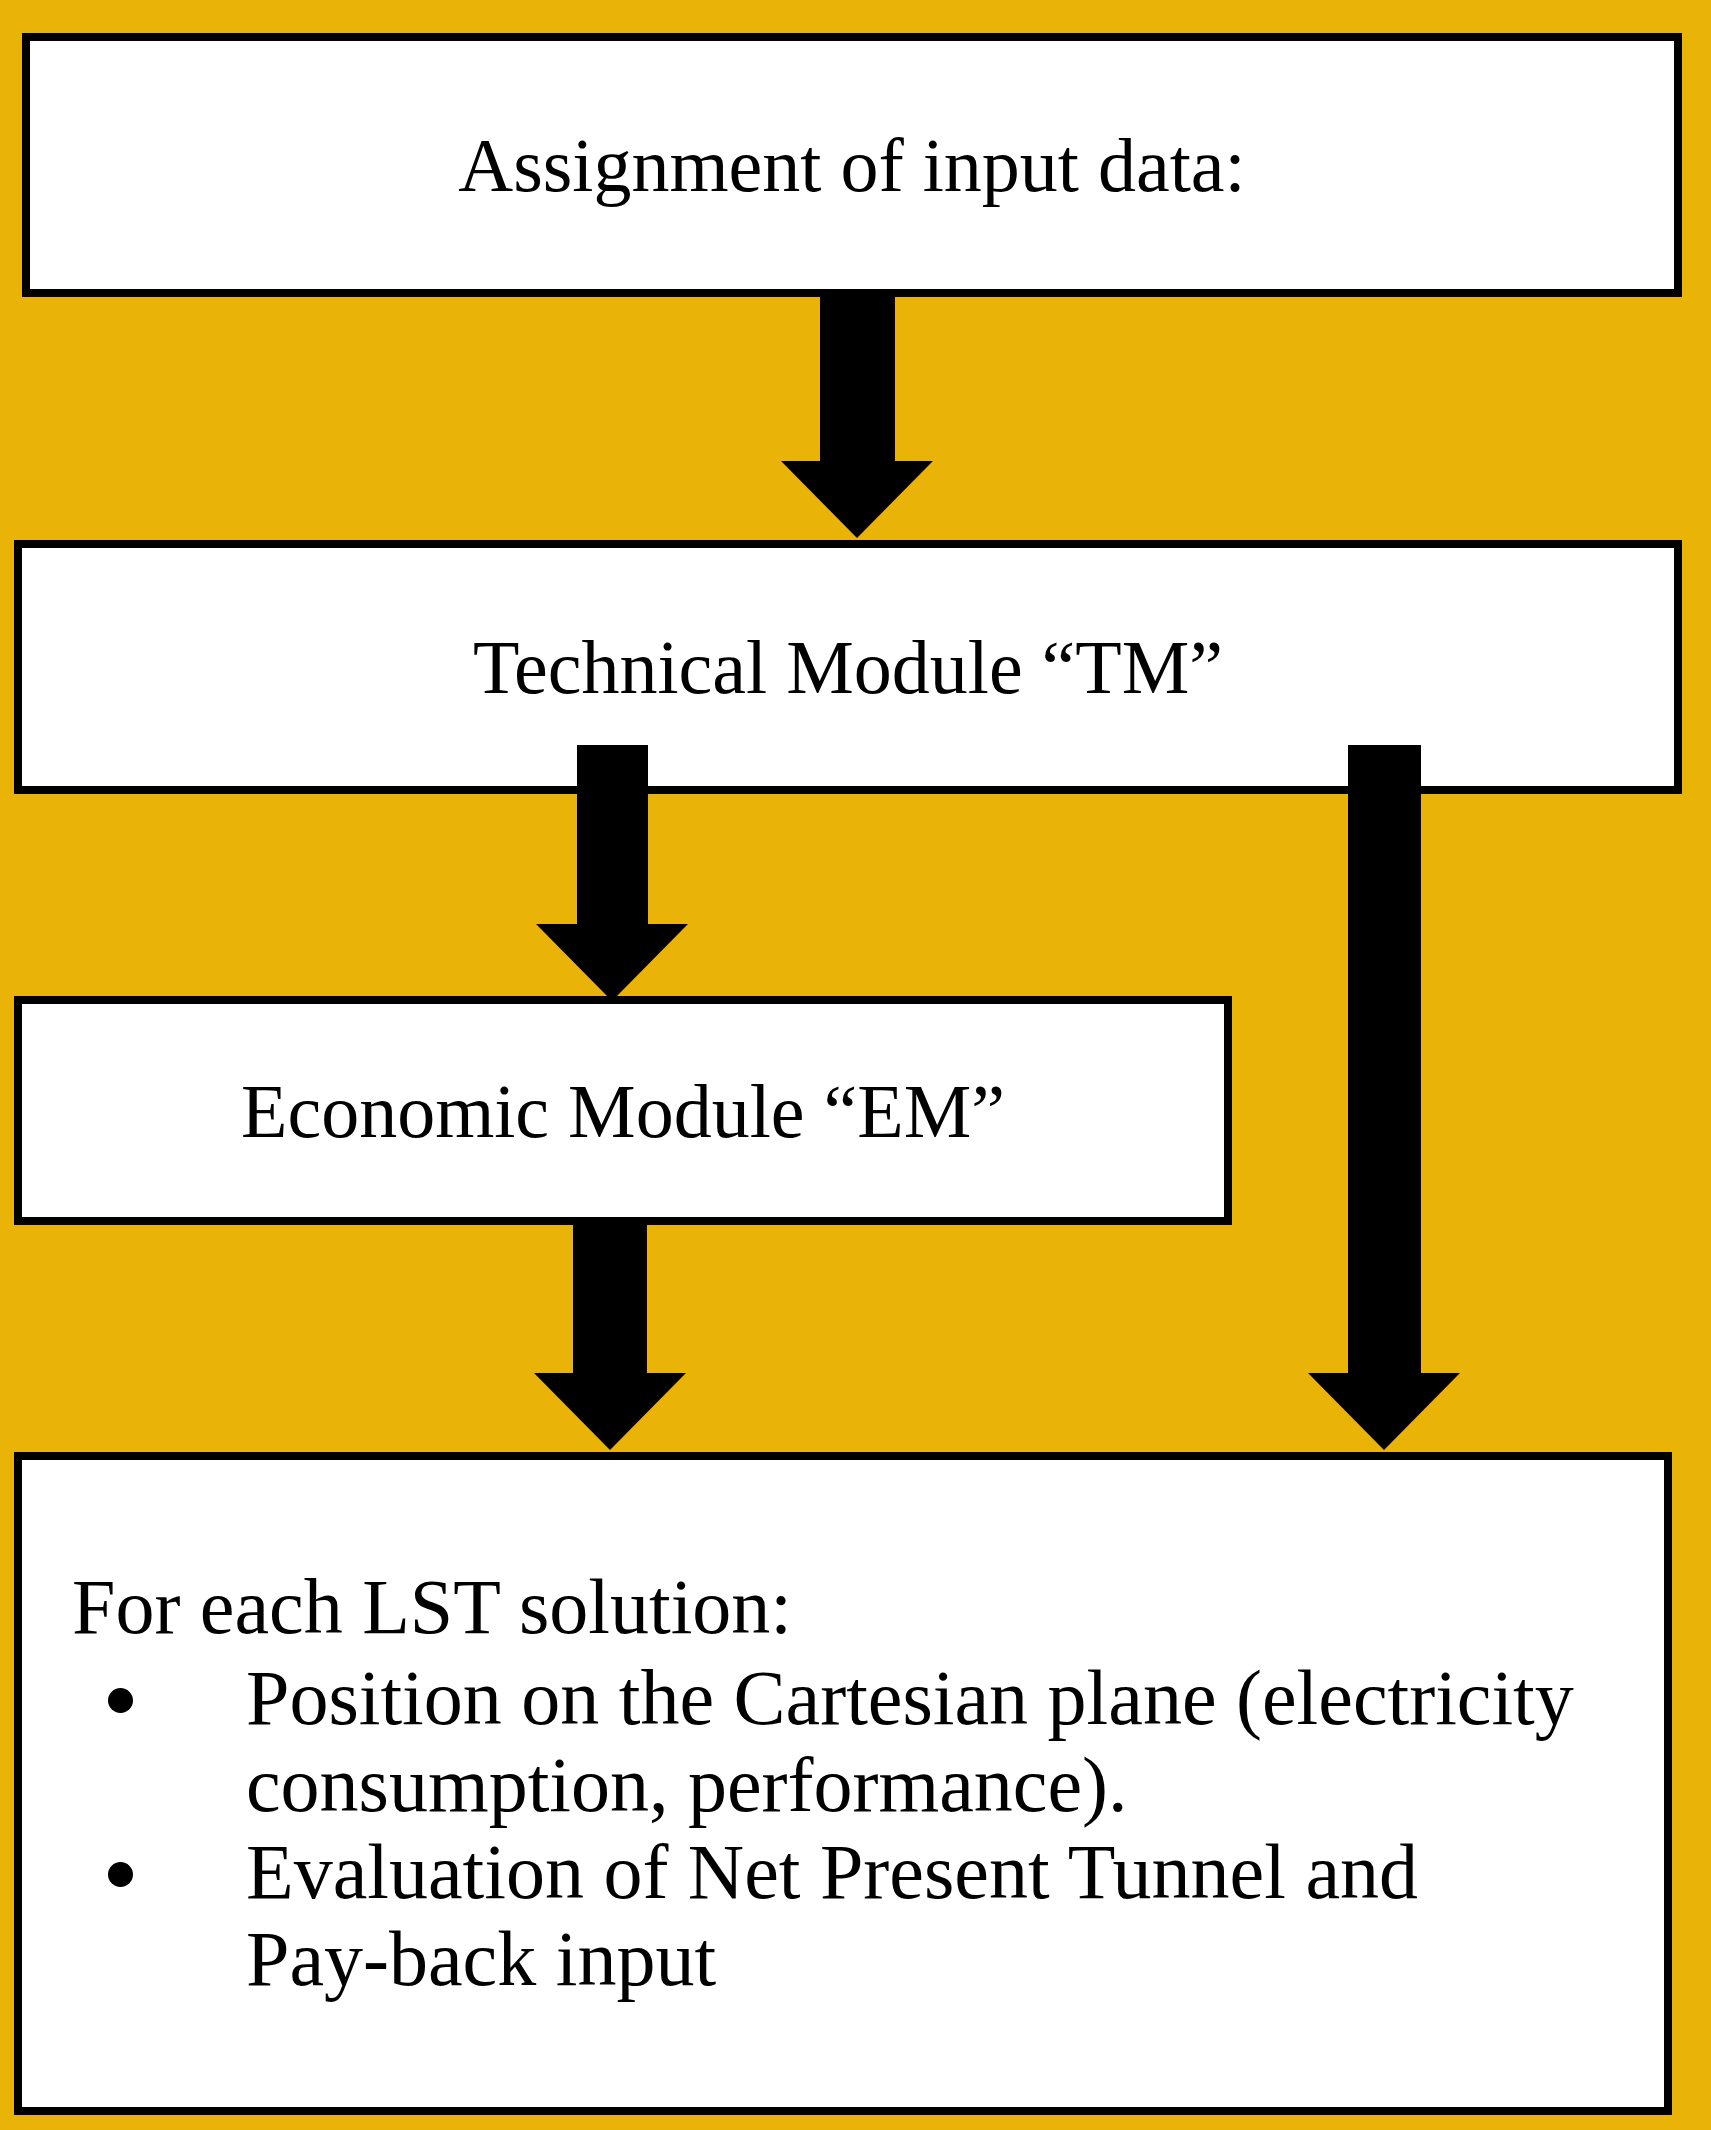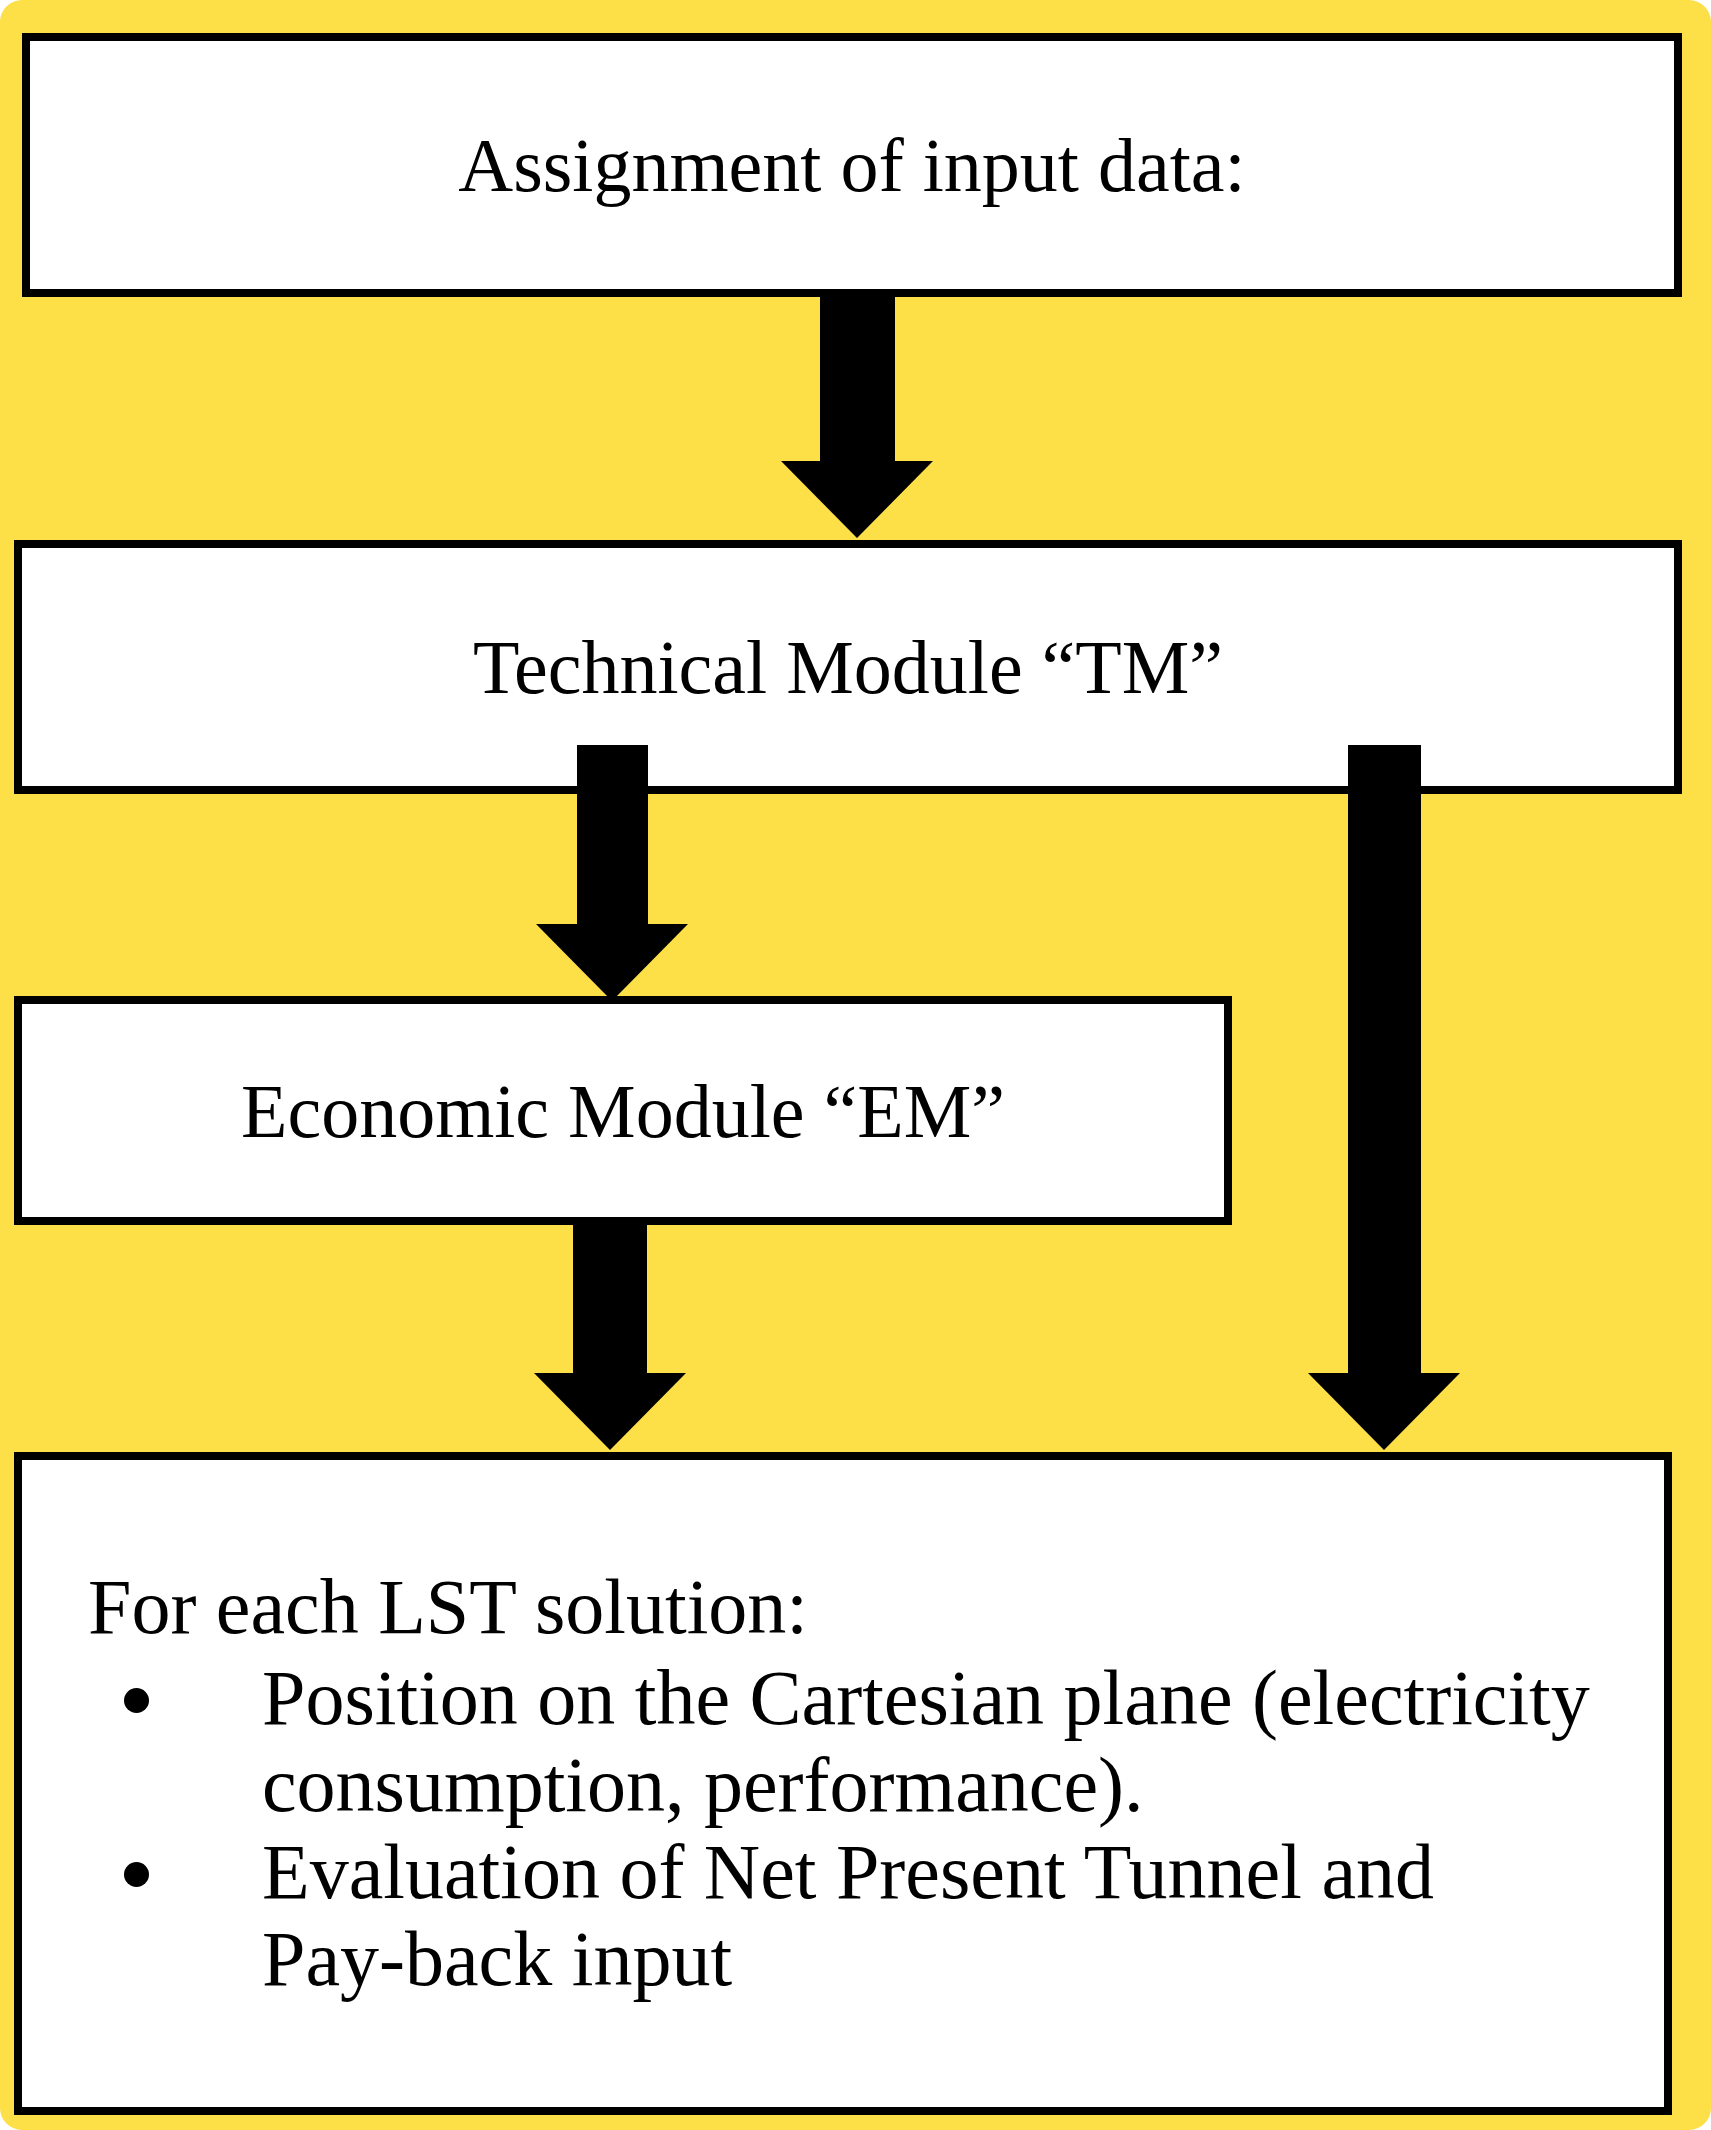--- a/index.html
+++ b/index.html
@@ -1,24 +1,23 @@
 <!DOCTYPE html>
 <html><head>
 <meta charset="utf-8">
 <style>
   html, body { margin: 0; padding: 0; background: #ffffff; }
   .canvas {
     position: relative;
     width: 1711px;
     height: 2130px;
-    background: #fde047;
+    background: #eab308;
     font-family: "Liberation Serif", "DejaVu Serif", serif;
     color: #000000;
     overflow: hidden;
-    border-radius: 22px;
   }
   .box {
     position: absolute;
     box-sizing: border-box;
     border: 8px solid #000000;
     background: #ffffff;
     display: flex;
     align-items: center;
     justify-content: center;
     text-align: center;
@@ -38,21 +37,21 @@
     width: 0;
     height: 0;
     border-left: 76px solid transparent;
     border-right: 76px solid transparent;
     border-top: 77px solid #000000;
   }
   
   .results-content {
     position: absolute;
     box-sizing: border-box;
-    left: 16px;
+    left: 0;
     top: 0;
     width: 100%;
     height: 100%;
     padding: 103px 40px 0 50px;
     text-align: left;
     font-size: 78px;
     line-height: 87px;
   }
   .results-title { display: block; }
   .results-list {

